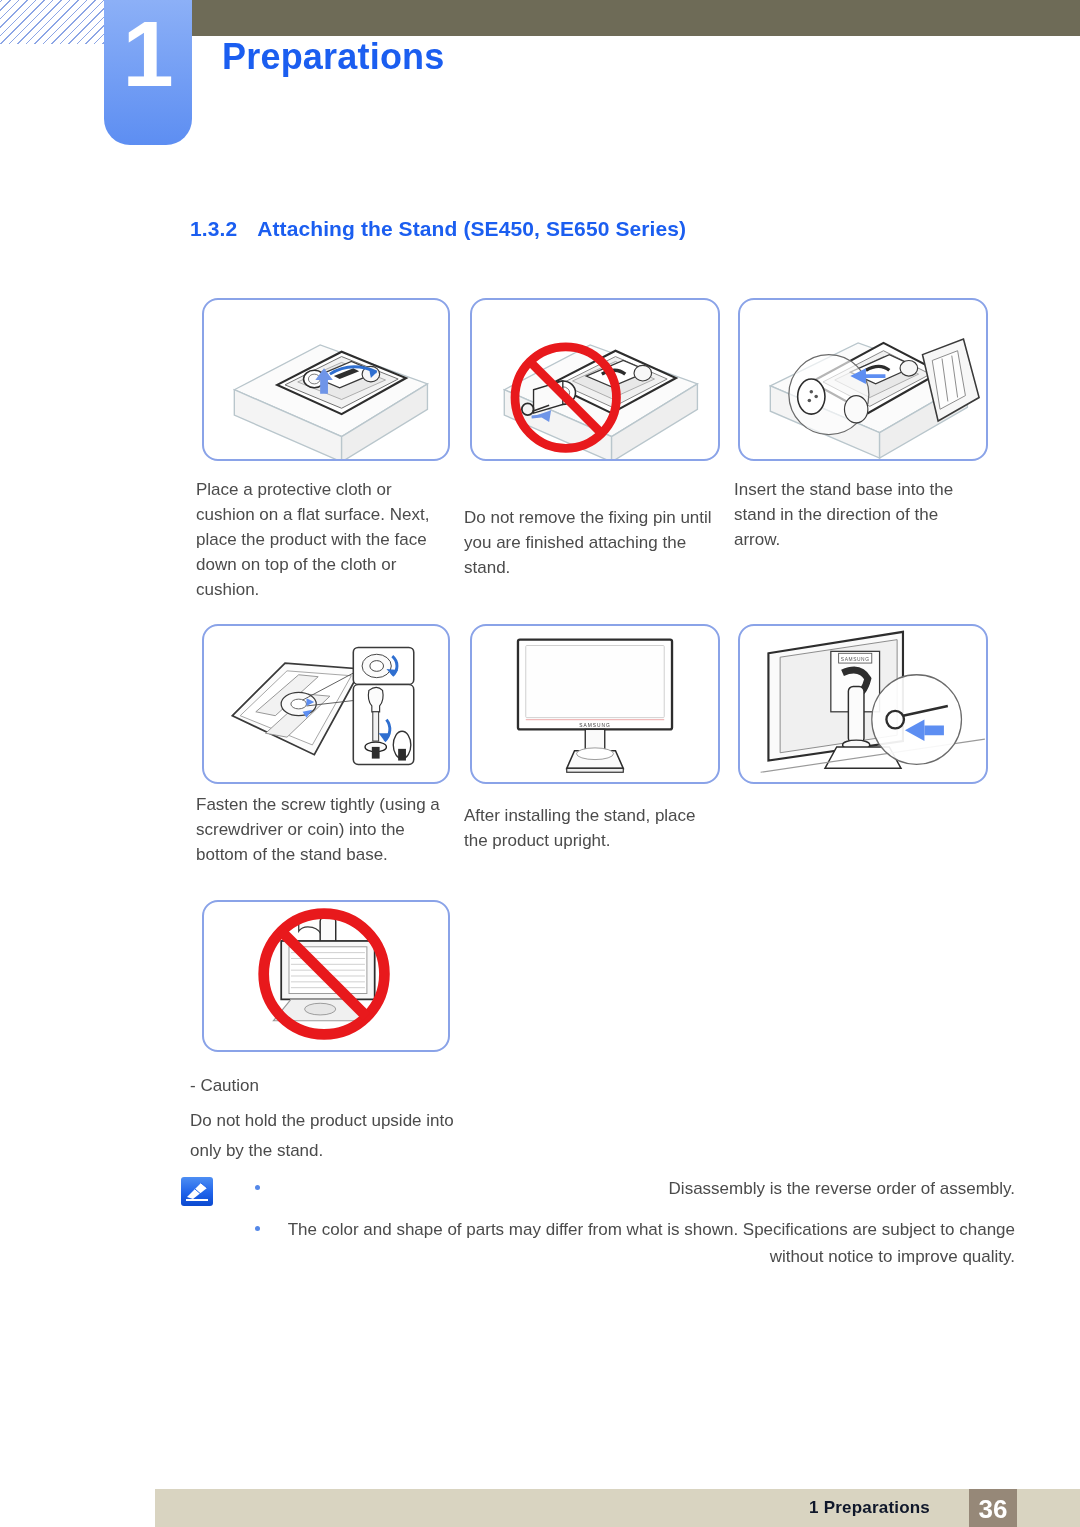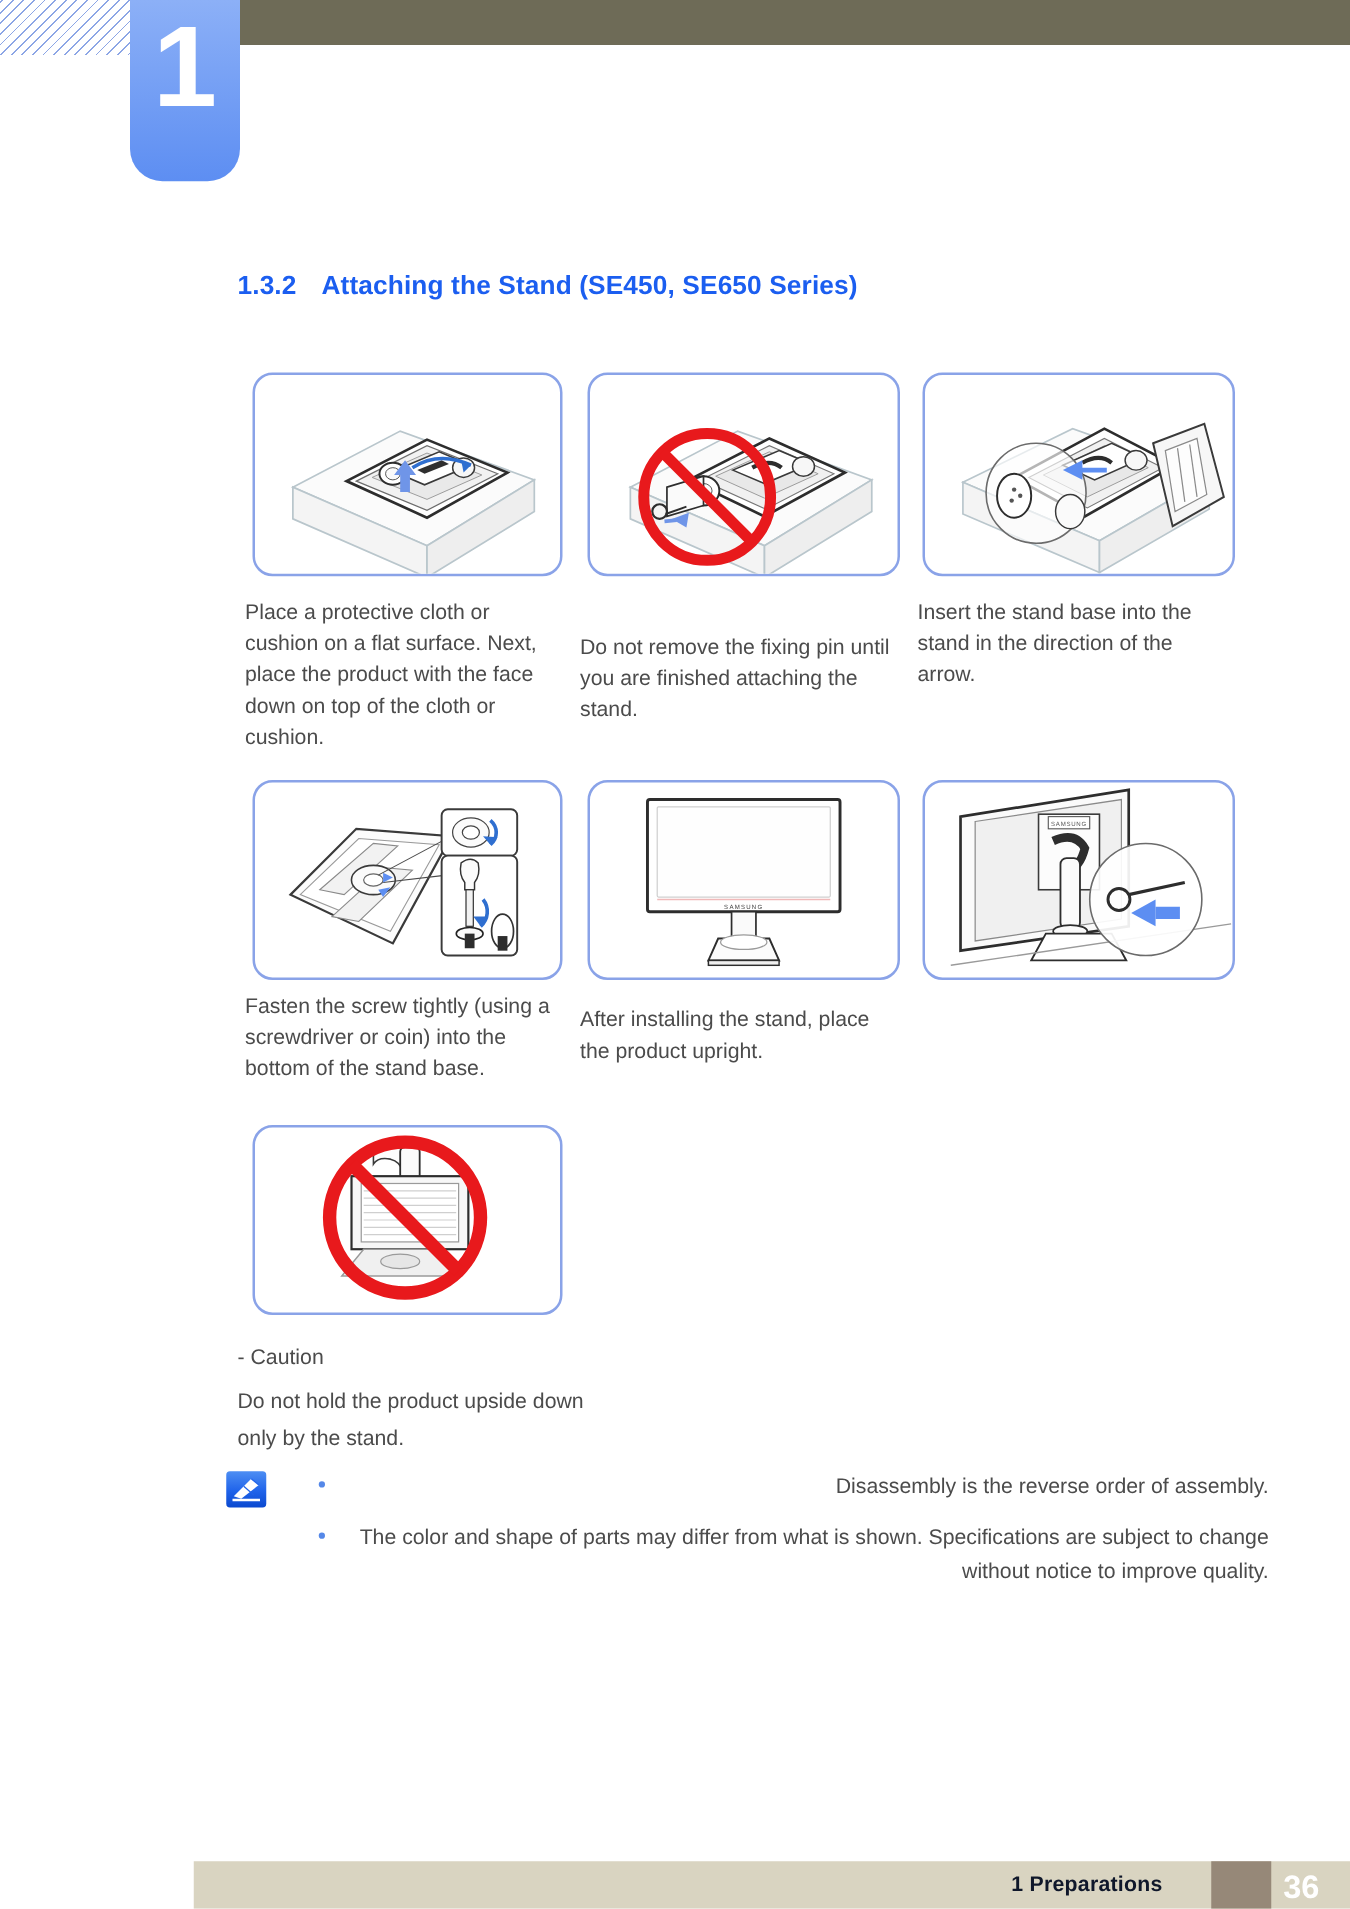--- a/index.html
+++ b/index.html
@@ -108,32 +108,32 @@
     letter-spacing:.2px;
   }
   .page-badge{
     position:absolute;left:969px;top:1489px;width:48px;height:38px;
     background:#968878;
   }
   .page-num{
     position:absolute;left:969px;top:1491px;width:48px;
     text-align:center;color:#ffffff;font-size:26px;font-weight:bold;
     line-height:36px;
-    padding-left:48px;
   }
 </style>
 </head>
 <body>
 
 <div class="header">
   <div class="hatch"></div>
   <div class="olive-bar"></div>
   <div class="chapter-tab">
     <div class="chapter-num">1</div>
   </div>
+  <div class="chapter-title">Preparations</div>
 </div>
 
 <div class="section-heading">
   <span class="num">1.3.2</span><span>Attaching the Stand (SE450, SE650 Series)</span>
 </div>
 
 <div class="content">
 
 <div class="panel" style="left:202px;top:298px;width:248px;height:163px;">
   <svg viewBox="0 0 248 163">
@@ -312,21 +312,21 @@
     </g>
     <polygon points="70,122 168,122 150,100 88,100" fill="#f0f0f0" stroke="#9a9a9a" stroke-width="1.2"></polygon>
     <ellipse cx="118" cy="110" rx="16" ry="6" fill="#e6e6e6" stroke="#9a9a9a" stroke-width="1"></ellipse>
 
     <circle cx="122" cy="74" r="62" fill="none" stroke="#e8191c" stroke-width="11"></circle>
     <line x1="78" y1="30" x2="166" y2="118" stroke="#e8191c" stroke-width="11"></line>
   </svg>
 </div>
 
 <div class="caution-label">- Caution</div>
-<div class="caution-text">Do not hold the product upside down only by the stand.</div>
+<div class="caution-text">Do not hold the product upside into only by the stand.</div>
 
 <div class="note-icon">
   <svg viewBox="0 0 32 29" style="width:100%;height:100%;">
     <path d="M6 20 L20 6 L26 11 L12 22 Z" fill="#ffffff"></path>
     <path d="M20 6 L26 11" stroke="#1f63ea" stroke-width="1"></path>
     <path d="M5 23 L27 23" stroke="#ffffff" stroke-width="2"></path>
     <path d="M14 12 L22 19" stroke="#1f63ea" stroke-width="1"></path>
   </svg>
 </div>
 <div class="note-list">

